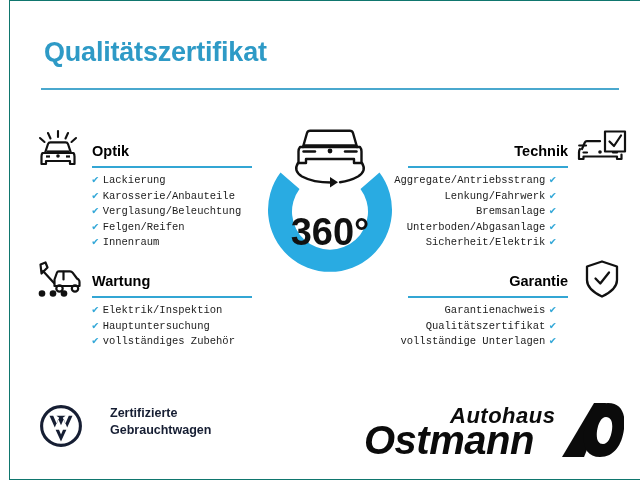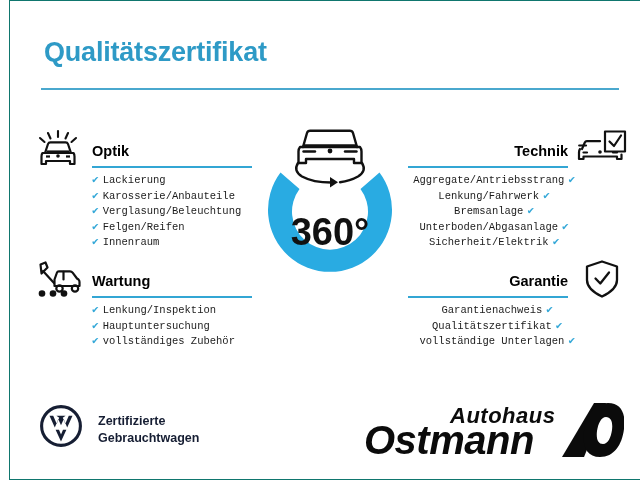--- a/index.html
+++ b/index.html
@@ -83,21 +83,21 @@
   .sec-list {
     position: absolute;
     top: 44px;
     list-style: none;
     margin: 0;
     padding: 0;
     font-size: 10.5px;
     color: #1c1c1c;
   }
   .left .sec-list  { left: 62px;  text-align: left; }
-  .right .sec-list { right: 55px; text-align: center; }
+  .right .sec-list { right: 74px; text-align: right; }
 
   .sec-list li {
     line-height: 15.5px;
     white-space: nowrap;
     font-family: Liberation Mono, monospace;
   }
   .chk {
     color: #34a8d8;
     font-size: 11px;
     font-weight: bold;
@@ -114,22 +114,22 @@
     height: 196px;
   }
   .badge svg { display: block; width: 100%; height: 100%; }
 
   
   .vw-block {
     position: absolute;
     left: 30px;
     top: 404px;
     display: flex;
-    align-items: flex-end;
-    gap: 16px;
+    align-items: flex-start;
+    gap: 28px;
   }
   .vw-mark { width: 42px; height: 42px; }
   .vw-mark svg { display: block; width: 100%; height: 100%; }
   .vw-text {
     font-size: 12.5px;
     font-weight: bold;
     color: #161e33;
     line-height: 17px;
     white-space: nowrap;
   }
@@ -194,21 +194,21 @@
         <circle cx="27.5" cy="29.5" r="3.2" fill="none" stroke="#111" stroke-width="2.2"></circle>
         <circle cx="43" cy="29.5" r="3.2" fill="none" stroke="#111" stroke-width="2.2"></circle>
         <circle cx="10" cy="34.5" r="3.3" fill="#111"></circle>
         <circle cx="21" cy="34.5" r="3.3" fill="#111"></circle>
         <circle cx="32" cy="34.5" r="3.3" fill="#111"></circle>
       </svg>
     </div>
     <div class="sec-head">Wartung</div>
     <div class="sec-rule"></div>
     <ul class="sec-list">
-      <li><span class="chk">✔</span><span>Lenkung/Inspektion</span></li>
+      <li><span class="chk">✔</span><span>Elektrik/Inspektion</span></li>
       <li><span class="chk">✔</span><span>Hauptuntersuchung</span></li>
       <li><span class="chk">✔</span><span>vollständiges Zubehör</span></li>
     </ul>
   </div>
 
   <div class="section right sec-technik">
     <div class="sec-icon">
       <svg viewBox="0 0 52 42">
         <g stroke="#111" stroke-width="2.2" fill="none" stroke-linejoin="round" stroke-linecap="round">
           <rect x="29" y="2.5" width="20" height="20"></rect>

